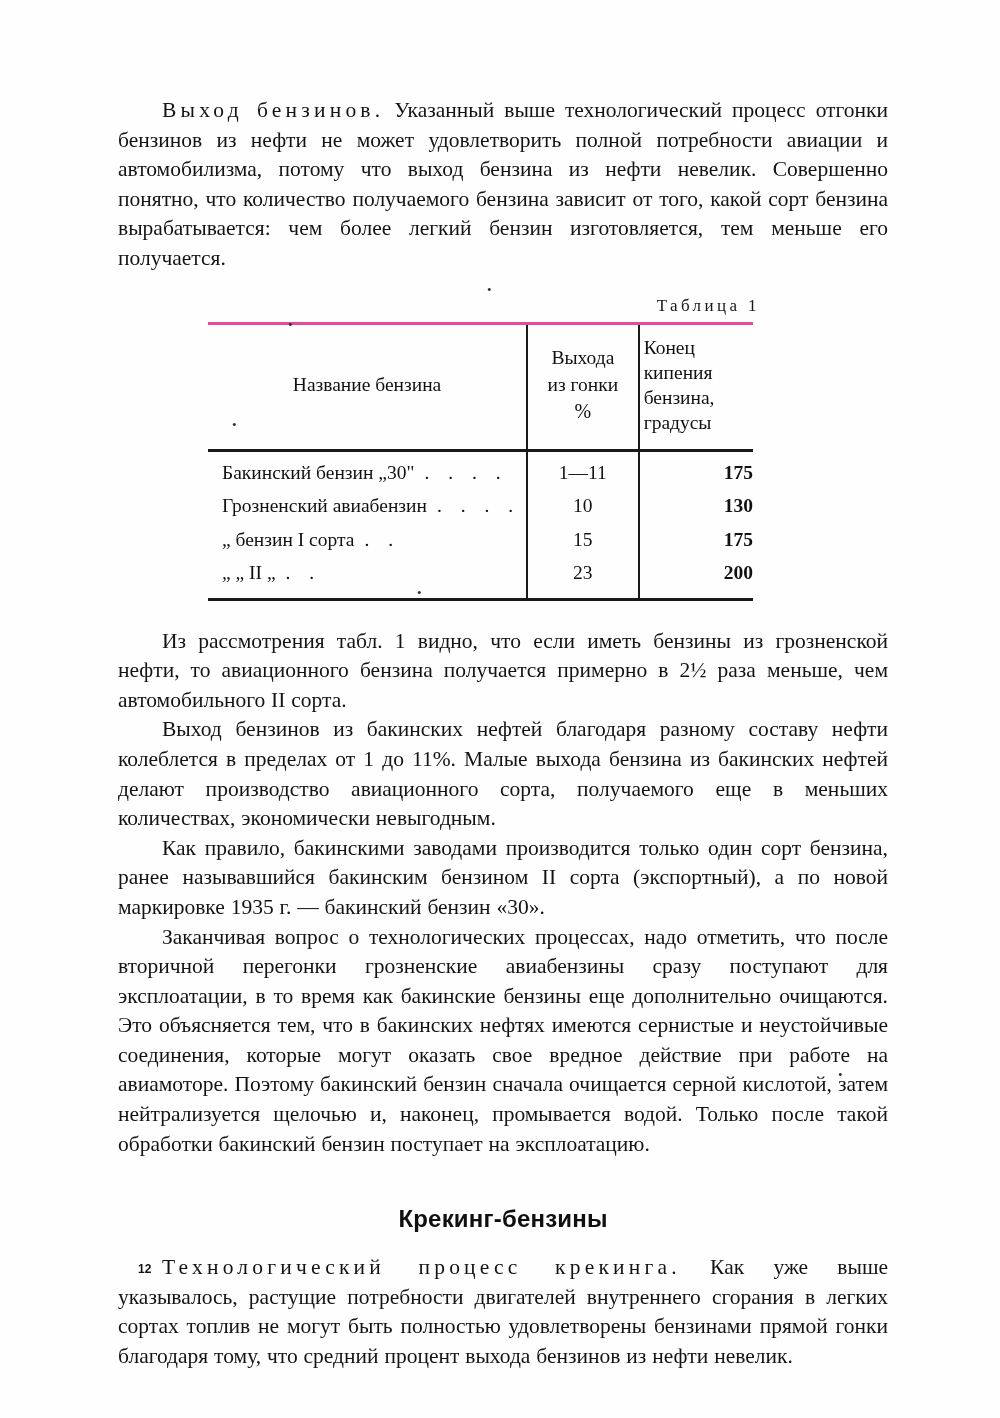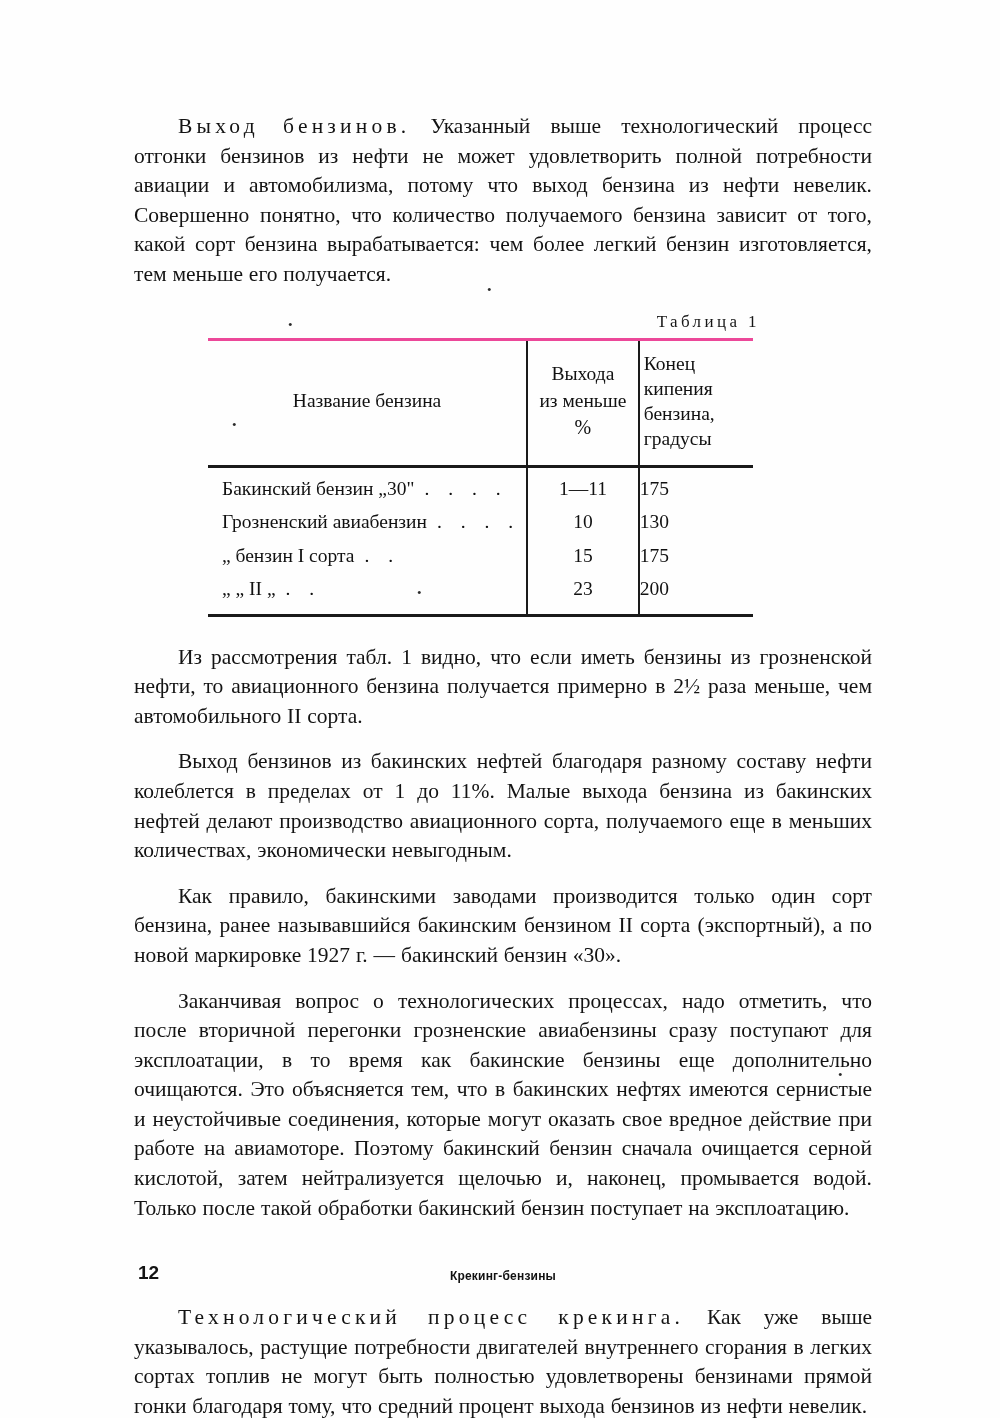--- a/index.html
+++ b/index.html
@@ -27,21 +27,21 @@
   }
 
   .content {
     position: absolute;
     left: 118px;
     top: 96px;
     width: 770px;
   }
 
   p.para {
-    margin: 16px;
+    margin: 0;
     font-size: 21.5px;
     line-height: 29.6px;
     text-align: justify;
     text-indent: 44px;
     word-spacing: 0.5px;
     color: #131313;
     -webkit-font-smoothing: none;
   }
 
   p.para + p.para {
@@ -117,23 +117,24 @@
     line-height: 25.5px;
   }
   table.t1 tbody td.b-yield {
     border-left: 2px solid #1a1a1a;
     text-align: center;
     padding: 8px 0 0 0;
     line-height: 25.5px;
   }
   table.t1 tbody td.b-boil {
     border-left: 2px solid #1a1a1a;
-    text-align: left;
+    text-align: right;
     padding: 8px 0 0 0;
     line-height: 25.5px;
+    font-weight: bold;
   }
   table.t1 tbody tr.rule-bottom td {
     border-bottom: 3px solid #1a1a1a;
     padding-bottom: 12px;
   }
 
   .cellline { display: block; }
 
   .lead {
     display: inline-block;
@@ -141,35 +142,35 @@
     margin-left: 10px;
   }
 
   .pct {
     font-size: 20px;
   }
 
   
   h2.section {
     font-family: "Liberation Sans", "DejaVu Sans", sans-serif;
-    font-size: 12px;
+    font-size: 24px;
     font-weight: bold;
     text-align: center;
     margin: 46px 0 20px 0;
     letter-spacing: 0.2px;
     color: #101010;
   }
 
   
   .folio {
     position: absolute;
     left: 138px;
     top: 1262px;
     font-family: "Liberation Sans", "DejaVu Sans", sans-serif;
-    font-size: 19px;
+    font-size: 12px;
     font-weight: bold;
     color: #131313;
   }
 
   .stray-mark {
     position: absolute;
     color: #2a2a2a;
     font-size: 13px;
     line-height: 1;
     user-select: none;
@@ -190,21 +191,21 @@
       <div class="table-caption">Таблица 1</div>
 
       <table class="t1">
         <thead>
           <tr class="rule-top">
             <th class="c-name">
               <span class="cellline">Название бензина</span>
             </th>
             <th class="c-yield">
               <span class="cellline">Выхода</span>
-              <span class="cellline">из меньше</span>
+              <span class="cellline">из гонки</span>
               <span class="cellline pct">%</span>
             </th>
             <th class="c-boil">
               <span class="cellline">Конец</span>
               <span class="cellline">кипения</span>
               <span class="cellline">бензина,</span>
               <span class="cellline">градусы</span>
             </th>
           </tr>
         </thead>
@@ -229,21 +230,21 @@
             <td class="b-yield">23</td>
             <td class="b-boil">200</td>
           </tr>
         </tbody>
       </table>
     </div>
 
     <div style="margin-top:26px;">
       <p class="para">Из рассмотрения табл. 1 видно, что если иметь бензины из грозненской нефти, то авиационного бензина получается примерно в 2½ раза меньше, чем автомобильного II сорта.</p>
       <p class="para">Выход бензинов из бакинских нефтей благодаря разному составу нефти колеблется в пределах от 1 до 11%. Малые выхода бензина из бакинских нефтей делают производство авиационного сорта, получаемого еще в меньших количествах, экономически невыгодным.</p>
-      <p class="para">Как правило, бакинскими заводами производится только один сорт бензина, ранее называвшийся бакинским бензином II сорта (экспортный), а по новой маркировке 1927 г. — бакинский бензин «30».</p>
+      <p class="para">Как правило, бакинскими заводами производится только один сорт бензина, ранее называвшийся бакинским бензином II сорта (экспортный), а по новой маркировке 1935 г. — бакинский бензин «30».</p>
       <p class="para">Заканчивая вопрос о технологических процессах, надо отметить, что после вторичной перегонки грозненские авиабензины сразу поступают для эксплоатации, в то время как бакинские бензины еще дополнительно очищаются. Это объясняется тем, что в бакинских нефтях имеются сернистые и неустойчивые соединения, которые могут оказать свое вредное действие при работе на авиамоторе. Поэтому бакинский бензин сначала очищается серной кислотой, затем нейтрализуется щелочью и, наконец, промывается водой. Только после такой обработки бакинский бензин поступает на эксплоатацию.</p>
     </div>
 
     <h2 class="section">Крекинг-бензины</h2>
 
     <p class="para"><span class="spaced">Технологический процесс крекинга.</span><span> Как уже выше указывалось, растущие потребности двигателей внутреннего сгорания в легких сортах топлив не могут быть полностью удовлетворены бензинами прямой гонки благодаря тому, что средний процент выхода бензинов из нефти невелик.</span></p>
 
   </div>
 
   <span class="stray-mark" style="left:288px; top:318px;">•</span>

